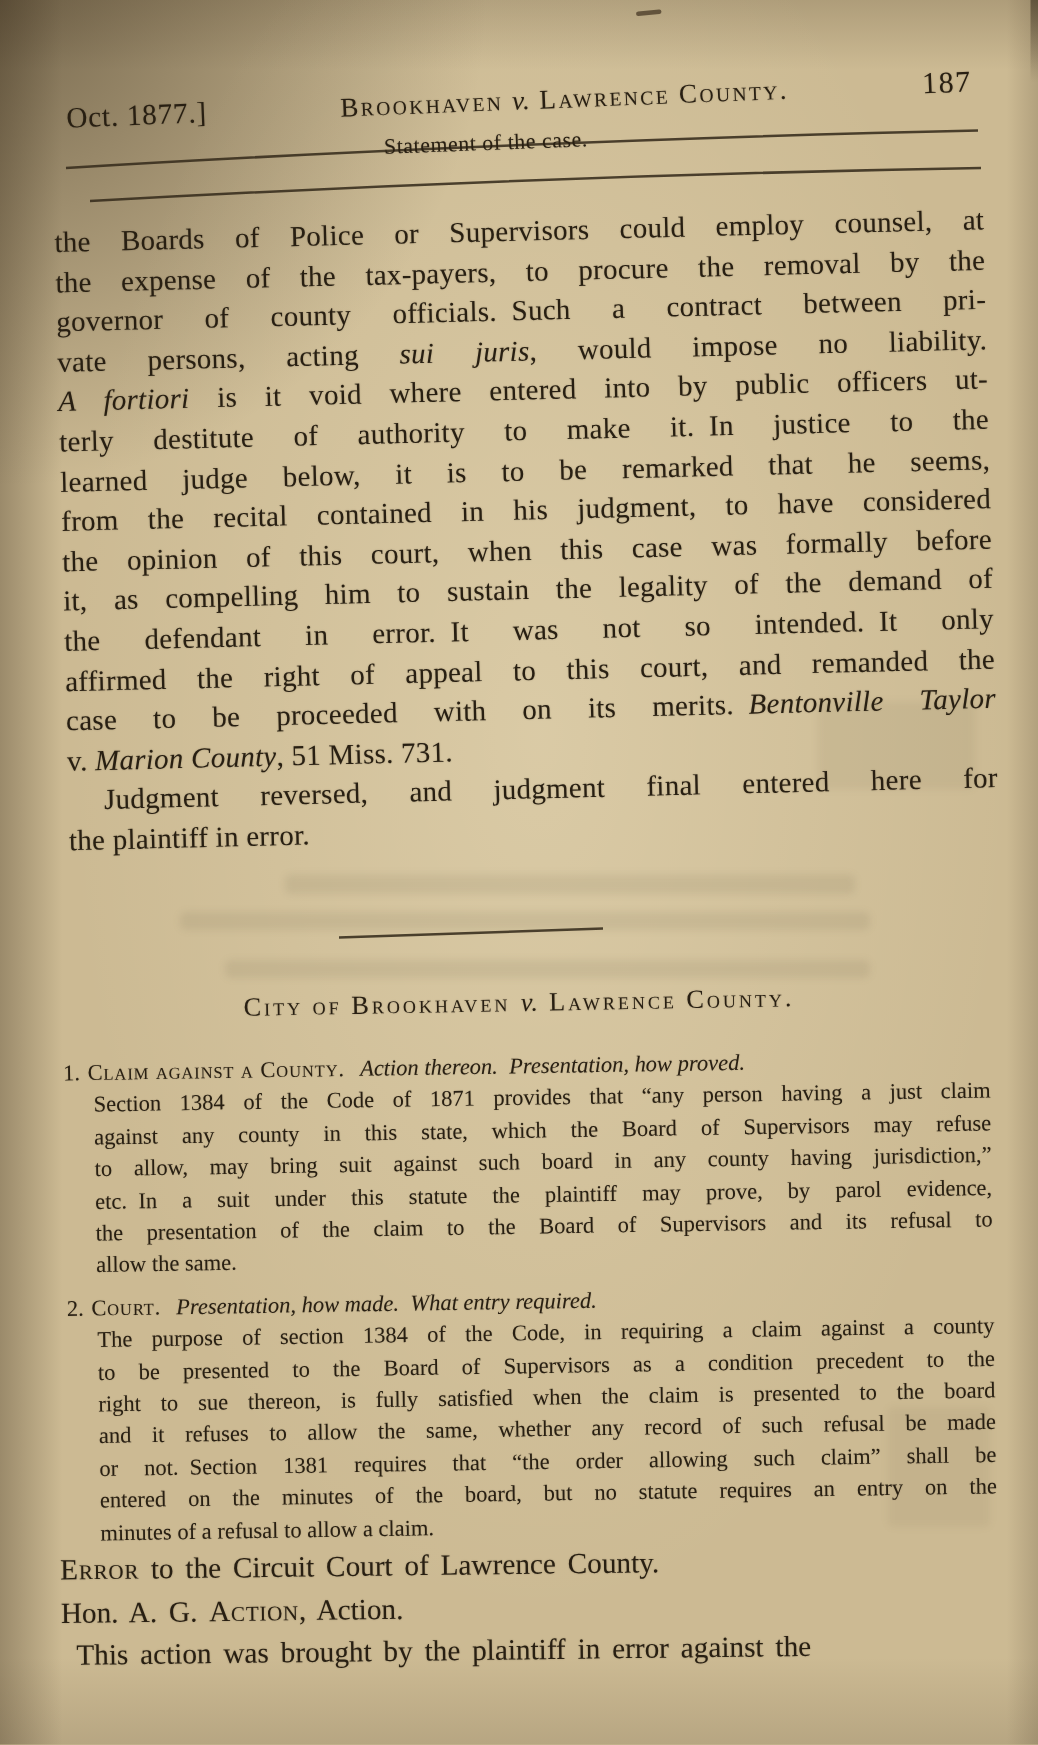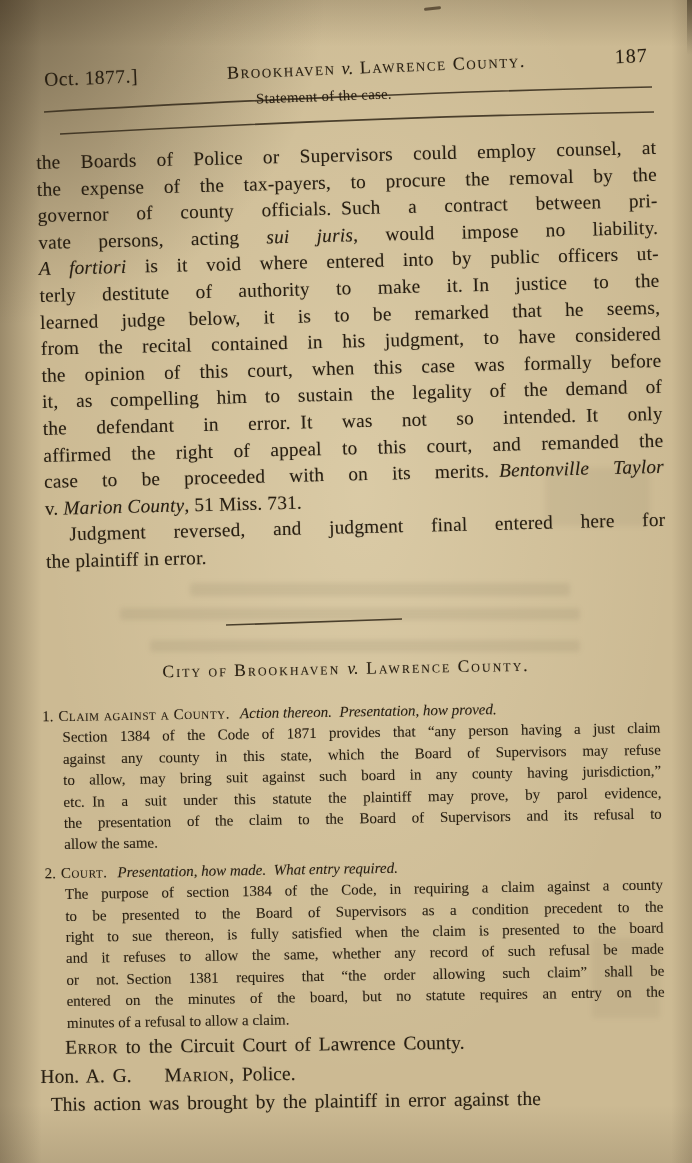--- a/index.html
+++ b/index.html
@@ -88,21 +88,21 @@
   .hn-catch { margin-right: 10px; letter-spacing: 0.6px; }
 
   
   .proceedings {
     position: absolute; top: 1034px; left: 40px; width: 618px;
     font-size: 19.5px; line-height: 28.6px; word-spacing: 3px;
     transform: rotate(-0.7deg); transform-origin: 0 0;
     text-shadow: 0 0 1px rgba(42,33,20,0.35);
   }
   .p-line.indent { text-indent: 10px; }
-  .proceedings .sc { letter-spacing: 0.5px; margin-left: 25px; }
+  .proceedings .sc { letter-spacing: 0.5px; }
 
   
   .dash {
     position: absolute; top: 7px; left: 424px; width: 17px; height: 3px;
     background: #4e3f2b; border-radius: 1.5px;
     transform: rotate(-6deg); opacity: 0.8;
   }
   .right-sliver {
     position: absolute; top: 0; right: 0; width: 5px; height: 55px;
     background: linear-gradient(180deg, rgba(40,30,16,0.5), rgba(40,30,16,0));
@@ -196,17 +196,17 @@
           <div class="tline"><span>and it refuses to allow the same, whether any record of such refusal be made</span></div>
           <div class="tline"><span>or not. Section 1381 requires that “the order allowing such claim” shall be</span></div>
           <div class="tline"><span>entered on the minutes of the board, but no statute requires an entry on the</span></div>
           <div class="tline last"><span>minutes of a refusal to allow a claim.</span></div>
         </div>
     </div>
   </section>
 
   <section class="proceedings">
     <div class="p-line"><span class="sc">Error</span><span> to the Circuit Court of Lawrence County.</span></div>
-    <div class="p-line"><span>Hon. A. G. </span><span class="sc">Marion</span><span>, Police.</span></div>
+    <div class="p-line"><span>Hon. A. G. </span><span class="sc">Action</span><span>, Action.</span></div>
     <div class="p-line indent">This action was brought by the plaintiff in error against the</div>
   </section>
 
 </div>
 
 </body></html>

